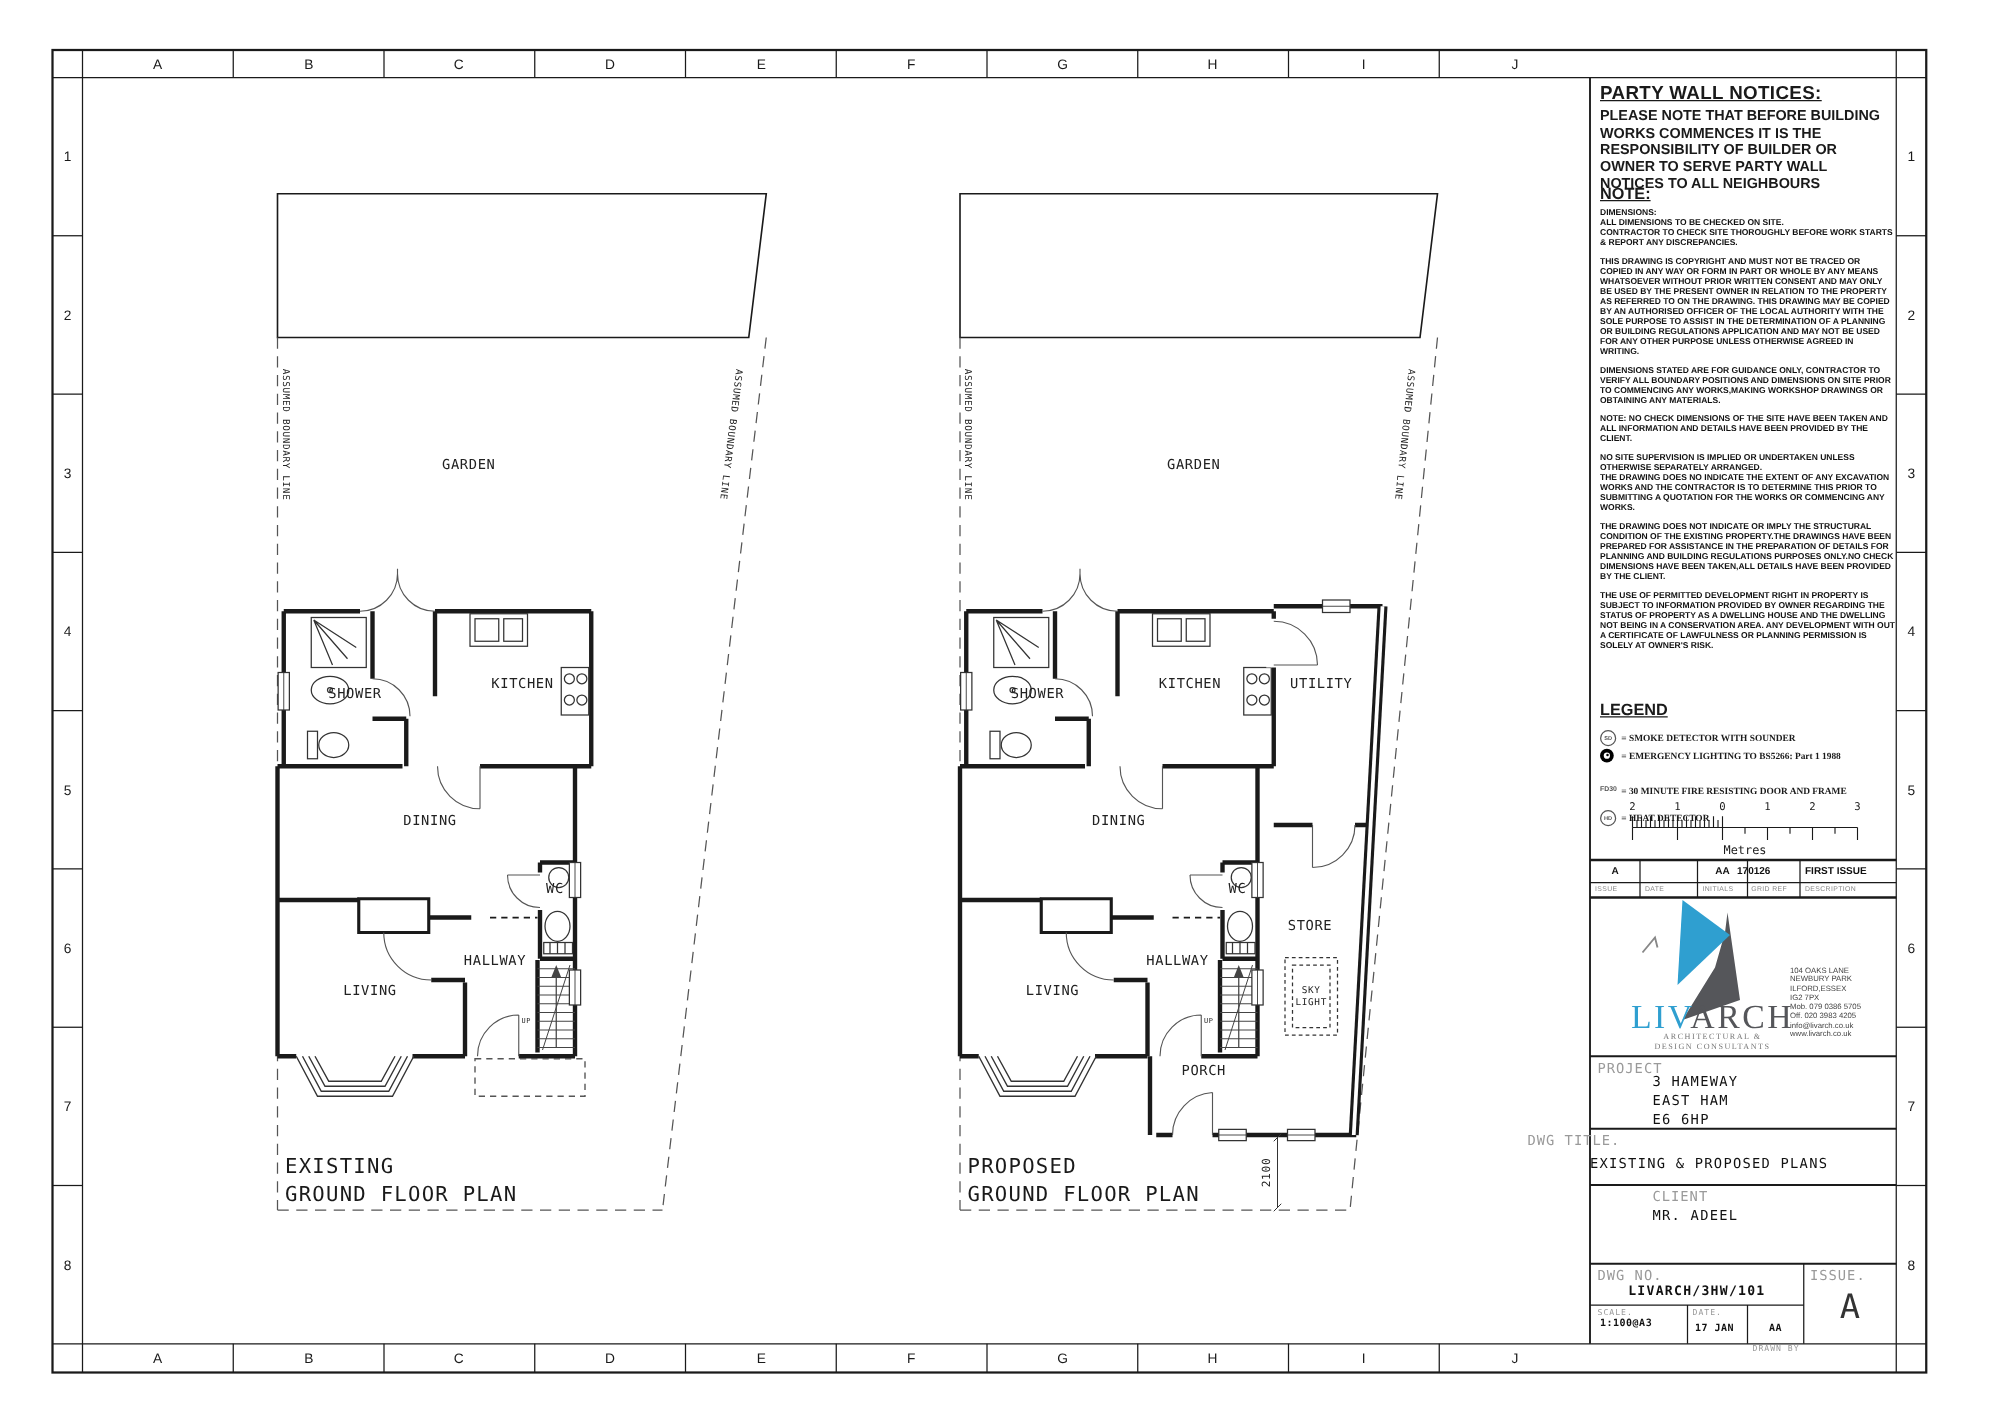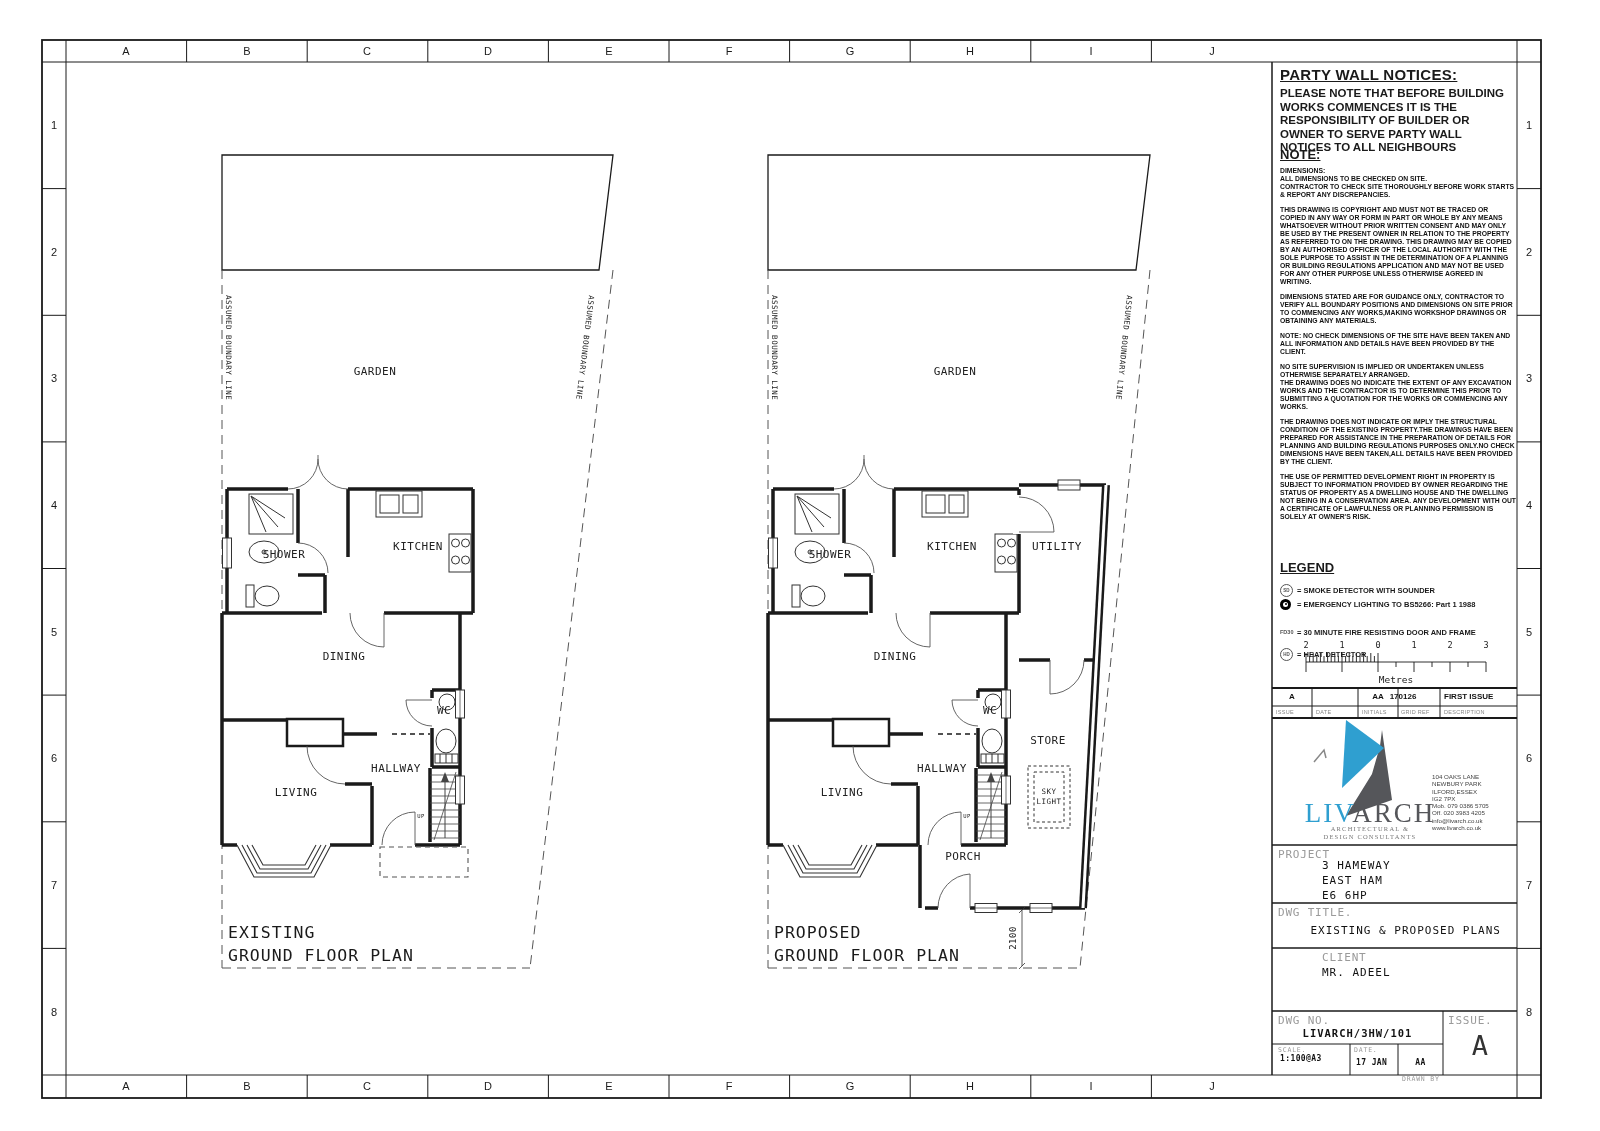--- a/index.html
+++ b/index.html
@@ -15,21 +15,21 @@
   .note-p{white-space:pre-line;margin:0 0 7px 0;}
   .legend-head{font-size:13px;font-weight:bold;text-decoration:underline;}
   .lg-row{position:absolute;display:flex;align-items:center;height:12px;}
   .lg-ico{width:17px;display:flex;align-items:center;justify-content:flex-start;flex:0 0 17px;}
   .lg-circ{width:11px;height:11px;border:1px solid #555;border-radius:50%;display:flex;
            align-items:center;justify-content:center;font-size:4.5px;color:#555;font-weight:bold;}
   .lg-dot{width:11px;height:11px;border-radius:50%;background:#000;display:flex;align-items:center;justify-content:center;}
   .lg-dot span{width:5px;height:5px;border-radius:50%;background:#fff;display:flex;align-items:center;justify-content:center;}
   .lg-dot span i{width:2px;height:2px;border-radius:50%;background:#000;display:block;}
   .lg-fd{font-size:5.5px;color:#555;font-weight:bold;}
-  .lg-txt{font-size:7.5px;font-weight:bold;white-space:nowrap;}
+  .lg-txt{font-size:7.5px;font-weight:bold;white-space:nowrap;font-family:Liberation Serif, serif;}
   .tb-label{font-size:11px;color:#9a9a9a;letter-spacing:.8px;font-family:"DejaVu Sans Mono",monospace;}
   .tb-val{font-size:11px;color:#111;letter-spacing:1px;font-family:"DejaVu Sans Mono",monospace;}
   .tb-val-sm{font-size:8px;font-weight:bold;color:#111;letter-spacing:.4px;font-family:"DejaVu Sans Mono",monospace;}
   .rev-val{font-size:8px;font-weight:bold;color:#111;text-align:center;font-family:"Liberation Sans",sans-serif;}
   .rev-head{font-size:5.5px;color:#888;text-align:left;letter-spacing:.3px;}
   .addr{font-size:6.2px;line-height:7.3px;color:#444;}
   .issue-big{font-size:27px;color:#333;font-family:"DejaVu Sans Mono",monospace;}
 </style>
 </head>
 <body>
@@ -395,22 +395,22 @@
   <div>info@livarch.co.uk</div>
   <div>www.livarch.co.uk</div>
 </div>
 
 <div class="abs tb-label" style="left:1278px;top:848px;">PROJECT</div>
 <div class="abs tb-val" style="left:1322px;top:858px;line-height:15px;">
   <div>3 HAMEWAY</div>
   <div>EAST HAM</div>
   <div>E6 6HP</div>
 </div>
-<div class="abs tb-label" style="left:1278px;top:906px;">DWG TITLE.</div>
-<div class="abs tb-val" style="left:1244px;top:924px;width:257px;text-align:right;">EXISTING &amp; PROPOSED PLANS</div>
+<div class="abs tb-label" style="left:1222px;top:906px;">DWG TITLE.</div>
+<div class="abs tb-val" style="left:1272px;top:924px;width:257px;text-align:left;">EXISTING &amp; PROPOSED PLANS</div>
 <div class="abs tb-label" style="left:1278px;top:951px;margin-left:44px;">CLIENT</div>
 <div class="abs tb-val" style="left:1322px;top:966px;">MR. ADEEL</div>
 <div class="abs tb-label" style="left:1278px;top:1014px;">DWG NO.</div>
 <div class="abs tb-val" style="left:1272px;top:1027px;width:171px;text-align:center;font-size:10.5px;font-weight:bold;">LIVARCH/3HW/101</div>
 <div class="abs tb-label" style="left:1448px;top:1014px;">ISSUE.</div>
 <div class="abs issue-big" style="left:1443px;top:1030px;width:74px;text-align:center;">A</div>
 <div class="abs tb-label" style="left:1278px;top:1046px;font-size:6.5px;">SCALE.</div>
 <div class="abs tb-val-sm" style="left:1280px;top:1054px;">1:100@A3</div>
 <div class="abs tb-label" style="left:1354px;top:1046px;font-size:6.5px;">DATE.</div>
 <div class="abs tb-val-sm" style="left:1356px;top:1058px;">17 JAN</div>

